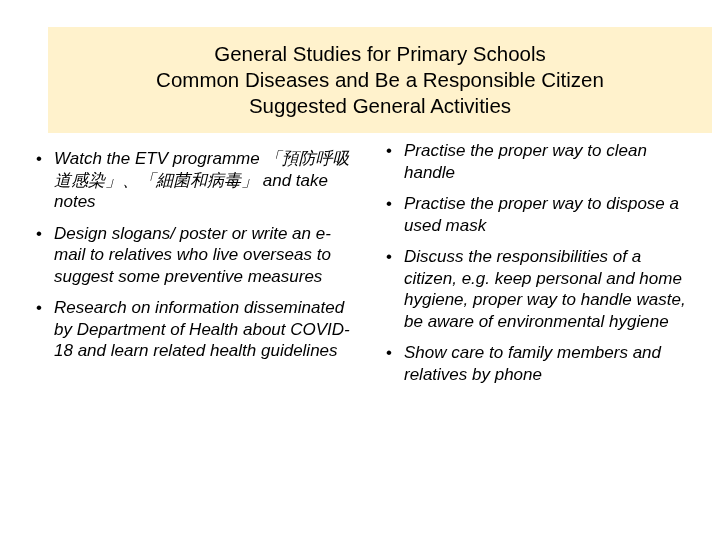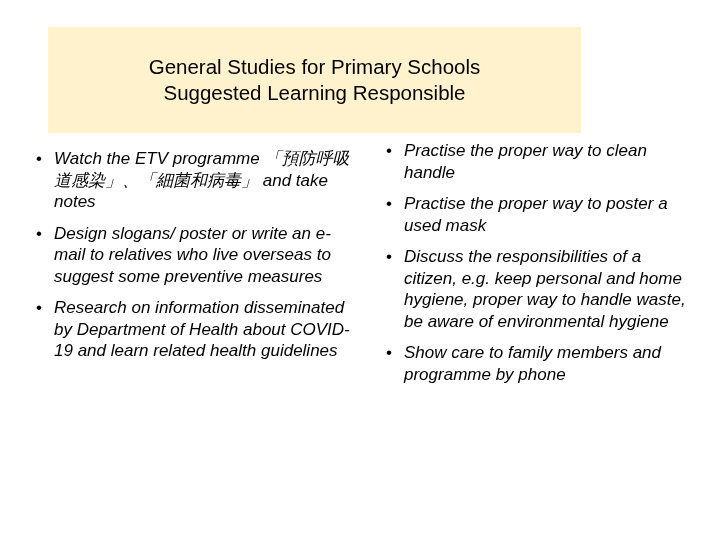--- a/index.html
+++ b/index.html
@@ -12,21 +12,21 @@
       height: 540px;
       position: relative;
       overflow: hidden;
       font-family: "Liberation Sans", "DejaVu Sans", sans-serif;
       color: #000000;
     }
     .title-box {
       position: absolute;
       left: 48px;
       top: 27px;
-      width: 533px;
+      width: 664px;
       height: 106px;
       background: #fff2cc;
       display: flex;
       flex-direction: column;
       align-items: center;
       justify-content: center;
       text-align: center;
       font-size: 20.5px;
       line-height: 26px;
     }
@@ -70,48 +70,49 @@
     }
     .col-right .bullet-item {
       margin-bottom: 10px;
     }
   </style>
 </head>
 <body>
 
 <div class="title-box">
   <span class="title-line">General Studies for Primary Schools</span>
-  <span class="title-line">Suggested Learning Responsible</span>
+  <span class="title-line">Common Diseases and Be a Responsible Citizen</span>
+  <span class="title-line">Suggested General Activities</span>
 </div>
 
 <ul class="col col-left">
   <li class="bullet-item">
     <span class="dot">•</span>
     <span class="text">Watch the ETV programme 「預防呼吸道感染」、「細菌和病毒」 and take notes</span>
   </li>
   <li class="bullet-item">
     <span class="dot">•</span>
     <span class="text">Design slogans/ poster or write an e-mail to relatives who live overseas to suggest some preventive measures</span>
   </li>
   <li class="bullet-item">
     <span class="dot">•</span>
-    <span class="text">Research on information disseminated by Department of Health about COVID-19 and learn related health guidelines</span>
+    <span class="text">Research on information disseminated by Department of Health about COVID-18 and learn related health guidelines</span>
   </li>
 </ul>
 
 <ul class="col col-right">
   <li class="bullet-item">
     <span class="dot">•</span>
     <span class="text">Practise the proper way to clean handle</span>
   </li>
   <li class="bullet-item">
     <span class="dot">•</span>
-    <span class="text">Practise the proper way to poster a used mask</span>
+    <span class="text">Practise the proper way to dispose a used mask</span>
   </li>
   <li class="bullet-item">
     <span class="dot">•</span>
     <span class="text">Discuss the responsibilities of a citizen, e.g. keep personal and home hygiene, proper way to handle waste, be aware of environmental hygiene</span>
   </li>
   <li class="bullet-item">
     <span class="dot">•</span>
-    <span class="text">Show care to family members and programme by phone</span>
+    <span class="text">Show care to family members and relatives by phone</span>
   </li>
 </ul>
 
 </body></html>

